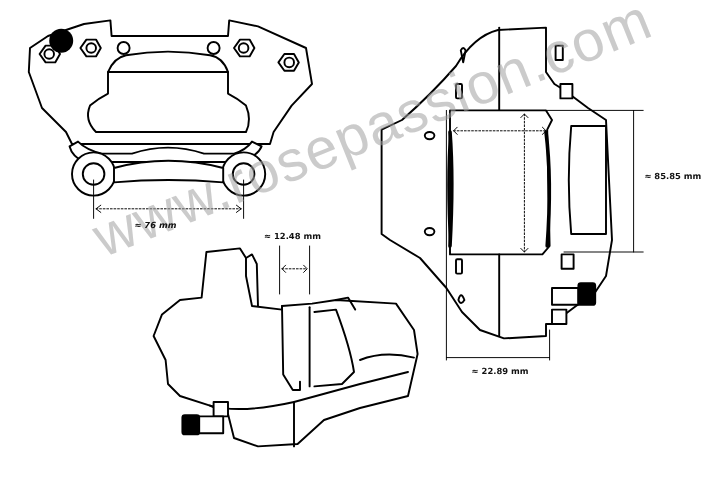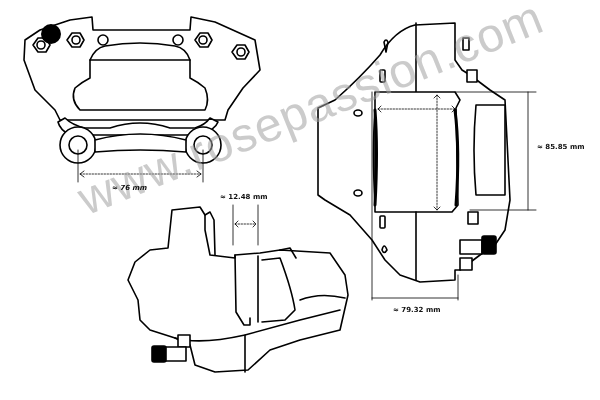--- a/index.html
+++ b/index.html
@@ -101,13 +101,13 @@
     <line x1="437" y1="95" x2="437" y2="210" stroke-width="0.8" stroke-dasharray="1.5,1.5"></line>
     <path d="M434,98 L437,95 L440,98 M434,207 L437,210 L440,207" stroke-width="0.8"></path>
   </g>
 </svg>
 
 <div class="watermark">www.rosepassion.com</div>
 
 <div class="dim-label" style="left:112px; top:184px;font-style:italic;">≈ 76 mm</div>
 <div class="dim-label" style="left:220px; top:193px;">≈ 12.48 mm</div>
 <div class="dim-label" style="left:537px; top:143px;">≈ 85.85 mm</div>
-<div class="dim-label" style="left:393px; top:306px;">≈ 79.32 mm</div>
+<div class="dim-label" style="left:393px; top:306px;">≈ 22.89 mm</div>
 
 </body></html>

